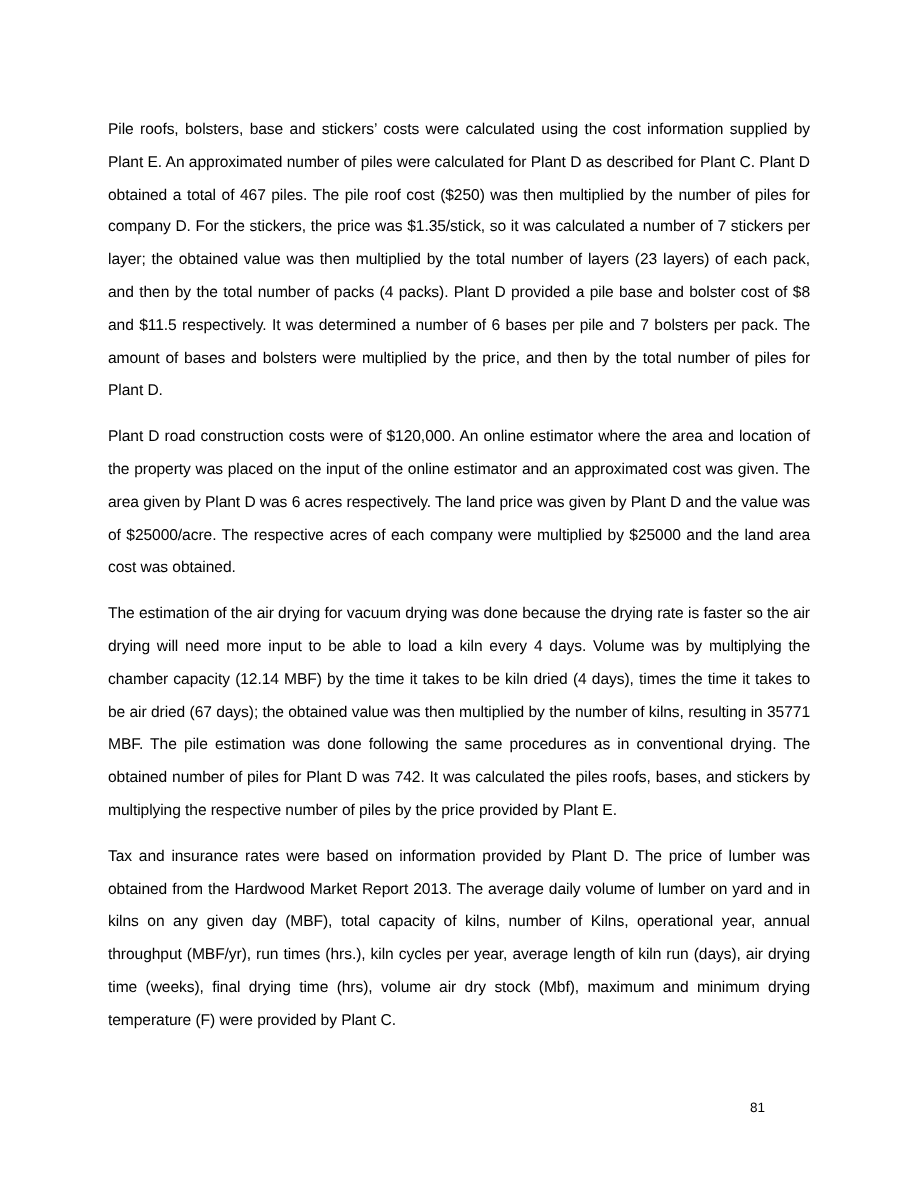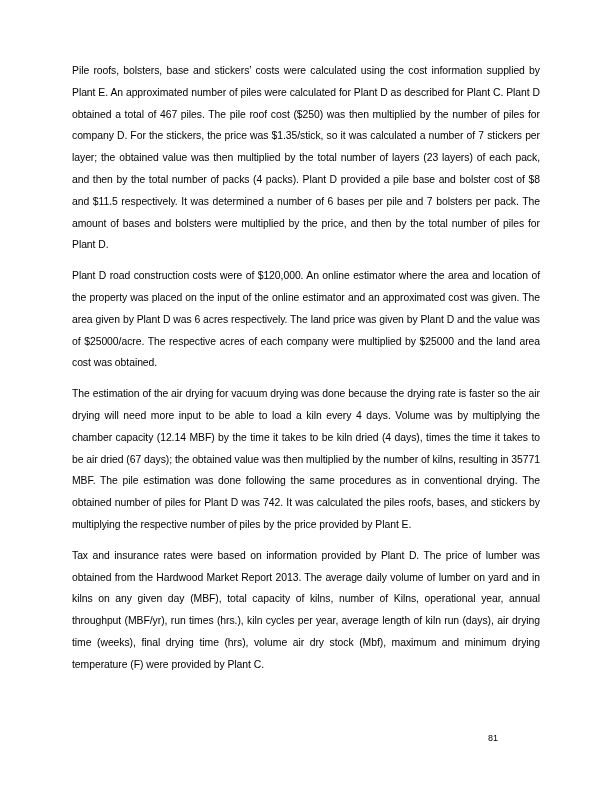--- a/index.html
+++ b/index.html
@@ -11,34 +11,34 @@
       width: 612px;
       height: 792px;
       position: relative;
       overflow: hidden;
       font-family: "Liberation Sans", sans-serif;
       color: #000000;
     }
     .page {
       position: absolute;
       left: 72px;
-      top: 60px;
+      top: 76px;
       width: 468px;
     }
     .para {
       font-size: 10.4px;
       line-height: 21.8px;
       text-align: justify;
       margin: 0 0 9px 0;
       letter-spacing: -0.05px;
       word-spacing: 0px;
     }
     .page-number {
       position: absolute;
-      left: 488px;
+      left: 500px;
       top: 733px;
       font-size: 9px;
       font-family: Liberation Sans, sans-serif;
     }
   </style>
 </head>
 <body>
 
 <div class="page">
   <p class="para">Pile roofs, bolsters, base and stickers’ costs were calculated using the cost information supplied by Plant E. An approximated number of piles were calculated for Plant D as described for Plant C. Plant D obtained a total of 467 piles. The pile roof cost ($250) was then multiplied by the number of piles for company D. For the stickers, the price was $1.35/stick, so it was calculated a number of 7 stickers per layer; the obtained value was then multiplied by the total number of layers (23 layers) of each pack, and then by the total number of packs (4 packs). Plant D provided a pile base and bolster cost of $8 and $11.5 respectively. It was determined a number of 6 bases per pile and 7 bolsters per pack. The amount of bases and bolsters were multiplied by the price, and then by the total number of piles for Plant D.</p>

